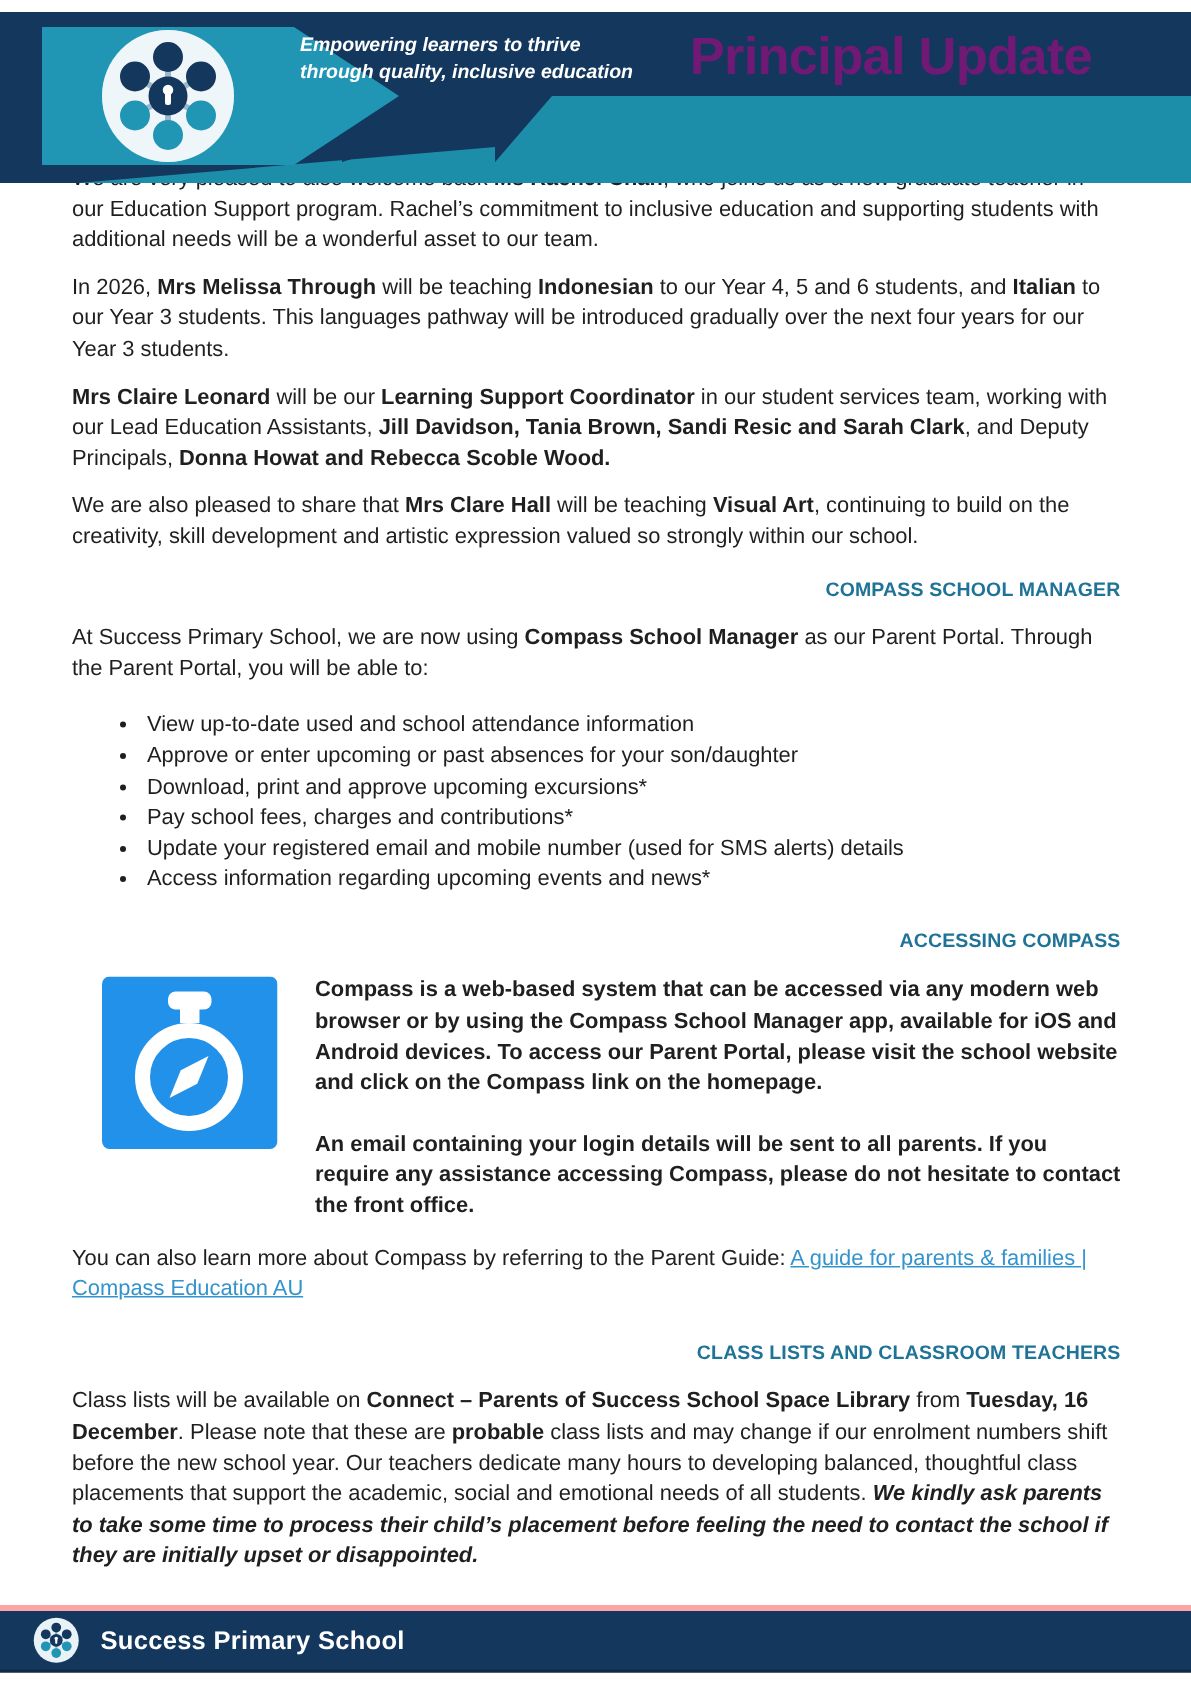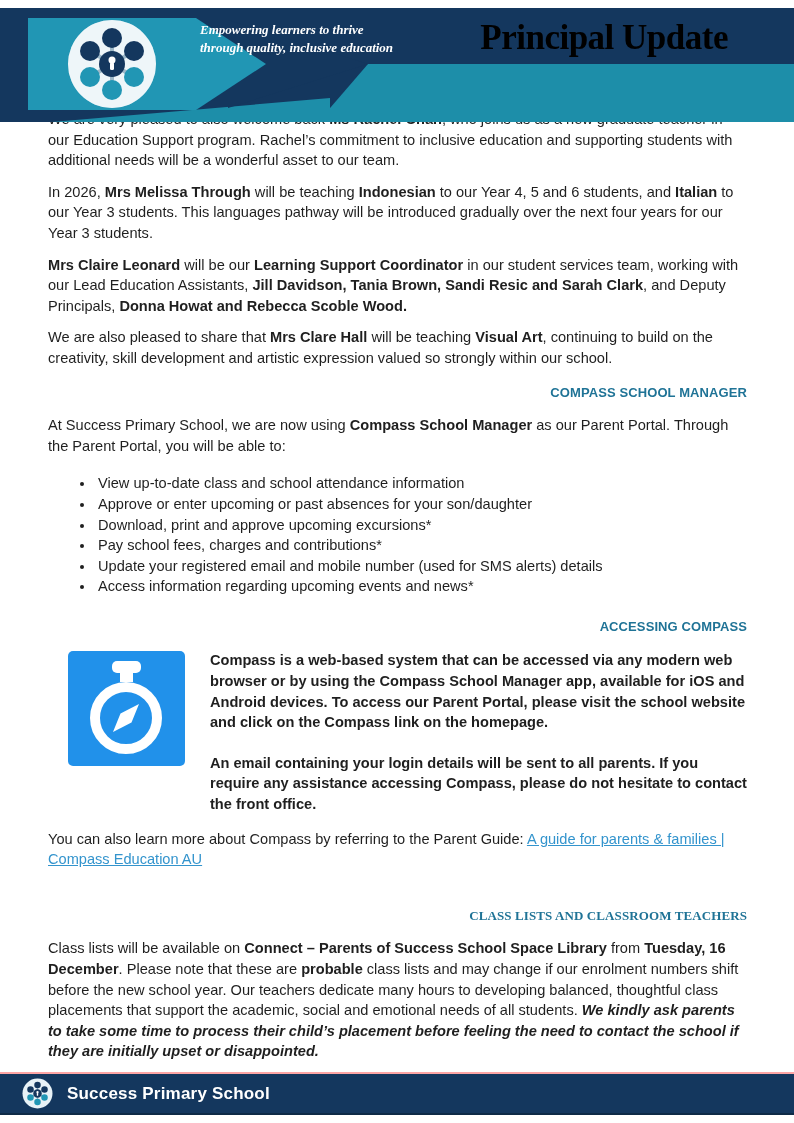--- a/index.html
+++ b/index.html
@@ -2,28 +2,28 @@
 <html><head>
 <meta charset="utf-8">
 <style>
   html,body{margin:0;padding:0;}
   body{
     width:794px;height:1123px;position:relative;background:#ffffff;
     font-family:"Liberation Sans","DejaVu Sans",sans-serif;
     color:#1f1f1f;overflow:hidden;
   }
   
-  .header{position:relative;margin-top:8px;height:95px;font-family:Liberation Serif, serif;}
+  .header{position:relative;margin-top:8px;height:95px;}
   .header svg{display:block;}
   .tagline{
     position:absolute;left:200px;top:13px;color:#ffffff;
     font-weight:700;font-style:italic;font-size:13px;line-height:18px;
   }
   .main-title{
-    position:absolute;right:66px;top:10px;color:#000000;
+    position:absolute;right:66px;top:10px;color:#701a75;
     font-weight:700;font-size:35px;letter-spacing:-0.5px;
   }
   
   .content{padding:6px 47px 0 48px;font-size:14.6px;line-height:20.6px;}
   .content p{margin:0 0 11px 0;}
   .b{font-weight:700;}
   .i{font-style:italic;}
   .lnk{color:#3394cd;text-decoration:underline;cursor:pointer;}
   .section-heading{
     text-align:right;color:#1f7396;font-weight:700;font-size:13px;
@@ -34,21 +34,21 @@
   }
   ul.bullets li{margin:0;padding-left:3px;}
   .compass-block{display:flex;gap:25px;margin:3px 0 14px 0;font-weight:bold;}
   .compass-icon-wrap{flex:0 0 auto;padding-left:20px;padding-top:2px;}
   .compass-text{flex:1 1 auto;padding-top:1px;}
   .compass-text p{margin:0 0 20px 0;}
   .compass-text p:last-child{margin-bottom:0;}
   
   .footer{
     position:absolute;left:0;right:0;bottom:8px;height:39px;
-    background:#14375e;border-top:2px solid #fca5a5;border-bottom:2px solid #0e2a46;
+    background:#14375e;border-top:4px solid #fca5a5;border-bottom:2px solid #0e2a46;
     display:flex;align-items:center;
   }
   .footer .logo{margin-left:22px;flex:0 0 auto;display:flex;align-items:center;}
   .footer .school-name{
     color:#ffffff;font-weight:700;font-size:17px;margin-left:14px;letter-spacing:0.2px;
   }
 </style>
 </head>
 <body>
 
@@ -102,21 +102,21 @@
   <p><span>We are very pleased to also welcome back </span><span class="b">Ms Rachel Chan</span><span>, who joins us as a new graduate teacher in our Education Support program. Rachel’s commitment to inclusive education and supporting students with additional needs will be a wonderful asset to our team.</span></p>
   <p><span>In 2026, </span><span class="b">Mrs Melissa Through</span><span> will be teaching </span><span class="b">Indonesian</span><span> to our Year 4, 5 and 6 students, and </span><span class="b">Italian</span><span> to our Year 3 students. This languages pathway will be introduced gradually over the next four years for our Year 3 students.</span></p>
   <p><span class="b">Mrs Claire Leonard</span><span> will be our </span><span class="b">Learning Support Coordinator</span><span> in our student services team, working with our Lead Education Assistants, </span><span class="b">Jill Davidson, Tania Brown, Sandi Resic and Sarah Clark</span><span>, and Deputy Principals, </span><span class="b">Donna Howat and Rebecca Scoble Wood.</span></p>
   <p><span>We are also pleased to share that </span><span class="b">Mrs Clare Hall</span><span> will be teaching </span><span class="b">Visual Art</span><span>, continuing to build on the creativity, skill development and artistic expression valued so strongly within our school.</span></p>
 
   <div class="section-heading">COMPASS SCHOOL MANAGER</div>
 
   <p><span>At Success Primary School, we are now using </span><span class="b">Compass School Manager</span><span> as our Parent Portal. Through the Parent Portal, you will be able to:</span></p>
 
   <ul class="bullets">
-      <li>View up-to-date class and school attendance information</li>
+      <li>View up-to-date used and school attendance information</li>
       <li>Approve or enter upcoming or past absences for your son/daughter</li>
       <li>Download, print and approve upcoming excursions*</li>
       <li>Pay school fees, charges and contributions*</li>
       <li>Update your registered email and mobile number (used for SMS alerts) details</li>
       <li>Access information regarding upcoming events and news*</li>
     </ul>
 
 
   <div class="section-heading">ACCESSING COMPASS</div>
 
@@ -134,21 +134,21 @@
       </svg>
     </div>
     <div class="compass-text">
       <p><span>Compass is a web-based system that can be accessed via any modern web browser or by using the Compass School Manager app, available for iOS and Android devices. To access our Parent Portal, please visit the school website and click on the Compass link on the homepage.</span></p>
       <p><span>An email containing your login details will be sent to all parents. If you require any assistance accessing Compass, please do not hesitate to contact the front office.</span></p>
     </div>
   </div>
 
   <p><span>You can also learn more about Compass by referring to the Parent Guide: </span><a class="lnk">A guide for parents &amp; families | Compass Education AU</a></p>
 
-  <div class="section-heading" style="margin-top:36px;font-family:Liberation Serif, serif;">CLASS LISTS AND CLASSROOM TEACHERS</div>
+  <div class="section-heading" style="margin-top:22px;">CLASS LISTS AND CLASSROOM TEACHERS</div>
 
   <p><span>Class lists will be available on </span><span class="b">Connect – Parents of Success School Space Library</span><span> from </span><span class="b">Tuesday, 16 December</span><span>. Please note that these are </span><span class="b">probable</span><span> class lists and may change if our enrolment numbers shift before the new school year. Our teachers dedicate many hours to developing balanced, thoughtful class placements that support the academic, social and emotional needs of all students. </span><span class="b i">We kindly ask parents to take some time to process their child’s placement before feeling the need to contact the school if they are initially upset or disappointed.</span></p>
 
 </div>
 
 <div class="footer">
   <div class="logo">
     <svg width="31" height="31" viewBox="0 0 62 62">
       <circle cx="31" cy="31" r="30" fill="#e8f2f7"></circle>
       <g stroke="#9db8c8" stroke-width="3">

